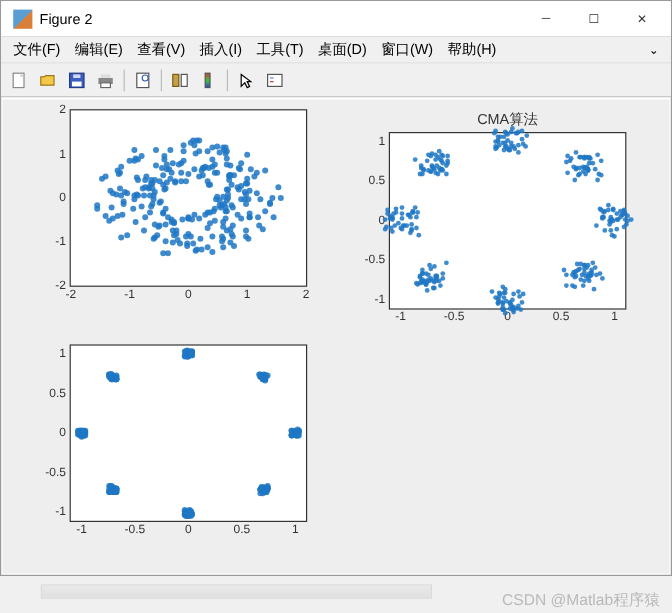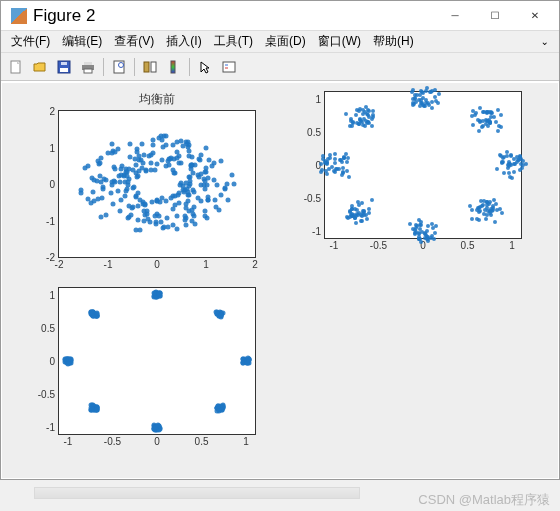--- a/index.html
+++ b/index.html
@@ -1,20 +1,20 @@
 <!DOCTYPE html>
 <html><head>
 <meta charset="utf-8">
 <style>
   * { box-sizing: border-box; margin: 0; padding: 0; }
   body { width: 560px; height: 511px; background: #f0f0f0; font-family: "Microsoft YaHei", SimSun, sans-serif; font-size: 12px; overflow: hidden; position: relative; }
   .window { width: 560px; height: 480px; background: #fff; border: 1px solid #999; position: relative; }
   .titlebar { height: 30px; background: #fff; display: flex; align-items: center; padding: 0 4px; border-bottom: 1px solid #dcdcdc; }
   .app-icon { width: 16px; height: 16px; background: linear-gradient(135deg, #5a9fd4 50%, #d97f3a 50%); margin: 0 6px; }
-  .title-text { flex: 1; font-size: 17px; color: #000; }
+  .title-text { flex: 1; font-size: 12px; color: #000; }
   .win-btns { display: flex; }
   .win-btn { width: 40px; height: 28px; display: flex; align-items: center; justify-content: center; font-family: "Segoe UI Symbol", sans-serif; font-size: 10px; color: #333; }
   .menubar { height: 22px; background: #f0f0f0; display: flex; align-items: center; padding: 0 4px; font-size: 12px; border-bottom: 1px solid #dcdcdc; }
   .menu-item { padding: 2px 6px; cursor: default; }
   .menu-arrow { margin-left: auto; padding: 0 6px; font-size: 10px; }
   .toolbar { height: 28px; background: #f0f0f0; display: flex; align-items: center; padding: 0 4px; gap: 2px; border-bottom: 1px solid #c8c8c8; }
   .tb-btn { width: 22px; height: 22px; display: flex; align-items: center; justify-content: center; border: 1px solid transparent; }
   .tb-sep { width: 1px; height: 18px; background: #bbb; margin: 0 2px; }
   .figure-area { position: absolute; top: 82px; left: 1px; right: 1px; bottom: 1px; background: #eee; }
   .subplot { position: absolute; }
@@ -116,21 +116,20 @@
           <rect x="1" y="2" width="12" height="10" fill="#fff" stroke="#555"></rect>
           <line x1="3" y1="5" x2="6" y2="5" stroke="#3a6fd4"></line>
           <line x1="3" y1="8" x2="6" y2="8" stroke="#d43a3a"></line>
         </svg>
     </div>
   </div>
 
   <div class="figure-area">
 
     <div class="subplot" style="left:56px; top:8px; width:198px;">
-      <div class="plot-title">均衡前</div>
       <div class="axes-box" id="ax1" style="width:198px; height:148px;">
           <div class="xtick" style="left: 0px;">-2</div>
           <div class="xtick" style="left: 49px;">-1</div>
           <div class="xtick" style="left: 98px;">0</div>
           <div class="xtick" style="left: 147px;">1</div>
           <div class="xtick" style="left: 196px;">2</div>
           <div class="ytick" style="top: 146px;">-2</div>
           <div class="ytick" style="top: 109.5px;">-1</div>
           <div class="ytick" style="top: 73px;">0</div>
           <div class="ytick" style="top: 36.5px;">1</div>
@@ -392,20 +391,21 @@
           <div class="pt" style="left: 120.172px; top: 82.1384px; width: 5px; height: 5px;"></div>
           <div class="pt" style="left: 41.2037px; top: 51.7135px; width: 5px; height: 5px;"></div>
           <div class="pt" style="left: 59.0447px; top: 80.0963px; width: 5px; height: 5px;"></div>
           <div class="pt" style="left: 166.247px; top: 77.9681px; width: 5px; height: 5px;"></div>
           <div class="pt" style="left: 114.181px; top: 97.7874px; width: 5px; height: 5px;"></div>
           <div class="pt" style="left: 98.0391px; top: 90.1347px; width: 5px; height: 5px;"></div>
         </div>
     </div>
 
     <div class="subplot" style="left:322px; top:8px; width:198px;">
+      <div class="plot-title">CMA算法</div>
       <div class="axes-box" id="ax2" style="width:198px; height:148px;">
           <div class="xtick" style="left: 8.90909px;">-1</div>
           <div class="xtick" style="left: 53.4545px;">-0.5</div>
           <div class="xtick" style="left: 98px;">0</div>
           <div class="xtick" style="left: 142.545px;">0.5</div>
           <div class="xtick" style="left: 187.091px;">1</div>
           <div class="ytick" style="top: 139.364px;">-1</div>
           <div class="ytick" style="top: 106.182px;">-0.5</div>
           <div class="ytick" style="top: 73px;">0</div>
           <div class="ytick" style="top: 39.8182px;">0.5</div>

